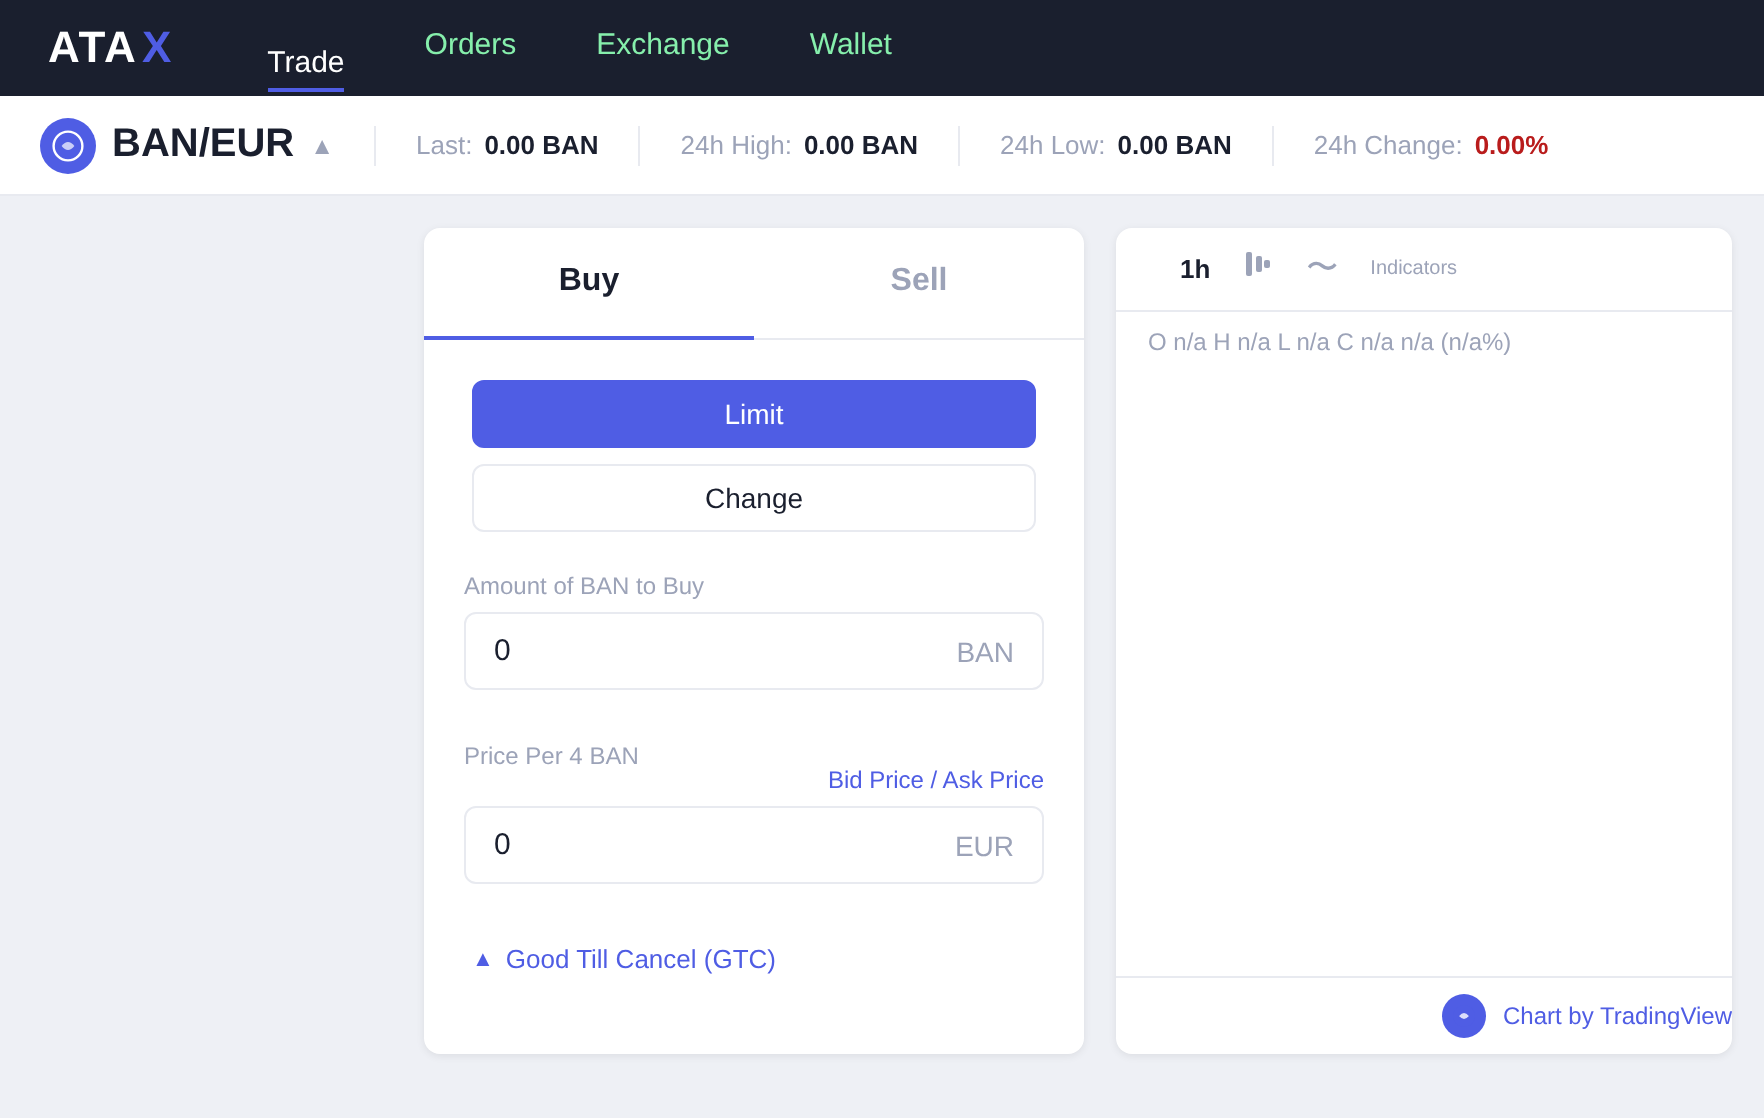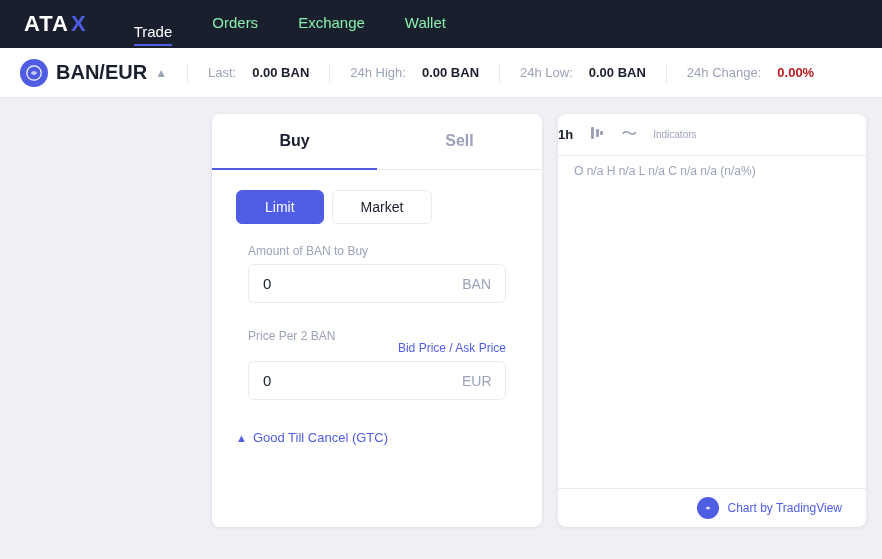--- a/index.html
+++ b/index.html
@@ -88,21 +88,21 @@
     }
     .ticker-divider {
       width: 1px;
       height: 20px;
       background: #e8eaf0;
       margin: 0 8px;
     }
     .ticker-stat {
       display: flex;
       align-items: center;
-      gap: 16px;
+      gap: 6px;
       font-size: 13px;
     }
     .ticker-stat-label {
       color: #9ca3b8;
     }
     .ticker-stat-value {
       color: #1a1f2e;
       font-weight: 600;
     }
     .ticker-stat-value.positive {
@@ -147,40 +147,41 @@
     .tab-btn.active {
       color: #1a1f2e;
       border-bottom: 2px solid #4f5de4;
     }
 
     
     .order-type-row {
       display: flex;
       padding: 20px 24px 10px;
       gap: 8px;
+      flex-direction: column;
     }
     .order-type-btn {
       padding: 8px 28px;
       border-radius: 6px;
       font-size: 14px;
       font-weight: 500;
       cursor: pointer;
       border: 1px solid #e8eaf0;
       background: #ffffff;
       color: #1a1f2e;
     }
     .order-type-btn.active {
       background: #4f5de4;
       color: #ffffff;
       border-color: #4f5de4;
     }
 
     
     .form-section {
-      padding: 10px 36px;
+      padding: 10px 20px;
     }
     .field-label {
       font-size: 12px;
       color: #9ca3b8;
       margin-bottom: 6px;
       display: flex;
       justify-content: space-between;
       align-items: center;
     }
     .field-label .bid-ask {
@@ -232,21 +233,21 @@
       border-radius: 8px;
       flex: 1;
       box-shadow: 0 1px 4px rgba(0,0,0,0.08);
       display: flex;
       flex-direction: column;
       overflow: hidden;
     }
     .chart-toolbar {
       display: flex;
       align-items: center;
-      padding: 10px 0;
+      padding: 10px 32px;
       gap: 16px;
       border-bottom: 1px solid #e8eaf0;
     }
     .chart-time-btn {
       font-size: 13px;
       color: #1a1f2e;
       font-weight: 600;
       cursor: pointer;
     }
     .chart-icon {
@@ -266,21 +267,21 @@
     }
     .chart-body {
       flex: 1;
       position: relative;
       background: #ffffff;
     }
     .chart-footer {
       display: flex;
       align-items: center;
       justify-content: flex-end;
-      padding: 8px 24px;
+      padding: 8px 0;
       gap: 8px;
       border-top: 1px solid #e8eaf0;
     }
     .chart-footer-icon {
       width: 22px;
       height: 22px;
       background: #4f5de4;
       border-radius: 50%;
       display: flex;
       align-items: center;
@@ -354,34 +355,34 @@
 
   <div class="trade-panel">
 
     <div class="buy-sell-tabs">
       <div class="tab-btn active">Buy</div>
       <div class="tab-btn">Sell</div>
     </div>
 
     <div class="order-type-row">
       <button class="order-type-btn active">Limit</button>
-      <button class="order-type-btn">Market</button>
+      <button class="order-type-btn">Change</button>
     </div>
 
     <div class="form-section">
       <div class="field-label">
         <span>Amount of BAN to Buy</span>
       </div>
       <div class="field-input-wrap">
         <input class="field-input" type="text" value="0" style="">
         <span class="field-unit">BAN</span>
       </div>
 
       <div class="field-label">
-        <span>Price Per 2 BAN</span>
+        <span>Price Per 4 BAN</span>
         <span class="bid-ask">Bid Price / Ask Price</span>
       </div>
       <div class="field-input-wrap">
         <input class="field-input" type="text" value="0" style="">
         <span class="field-unit">EUR</span>
       </div>
     </div>
 
     <div class="gtc-row">
       <span class="gtc-chevron">▲</span>

